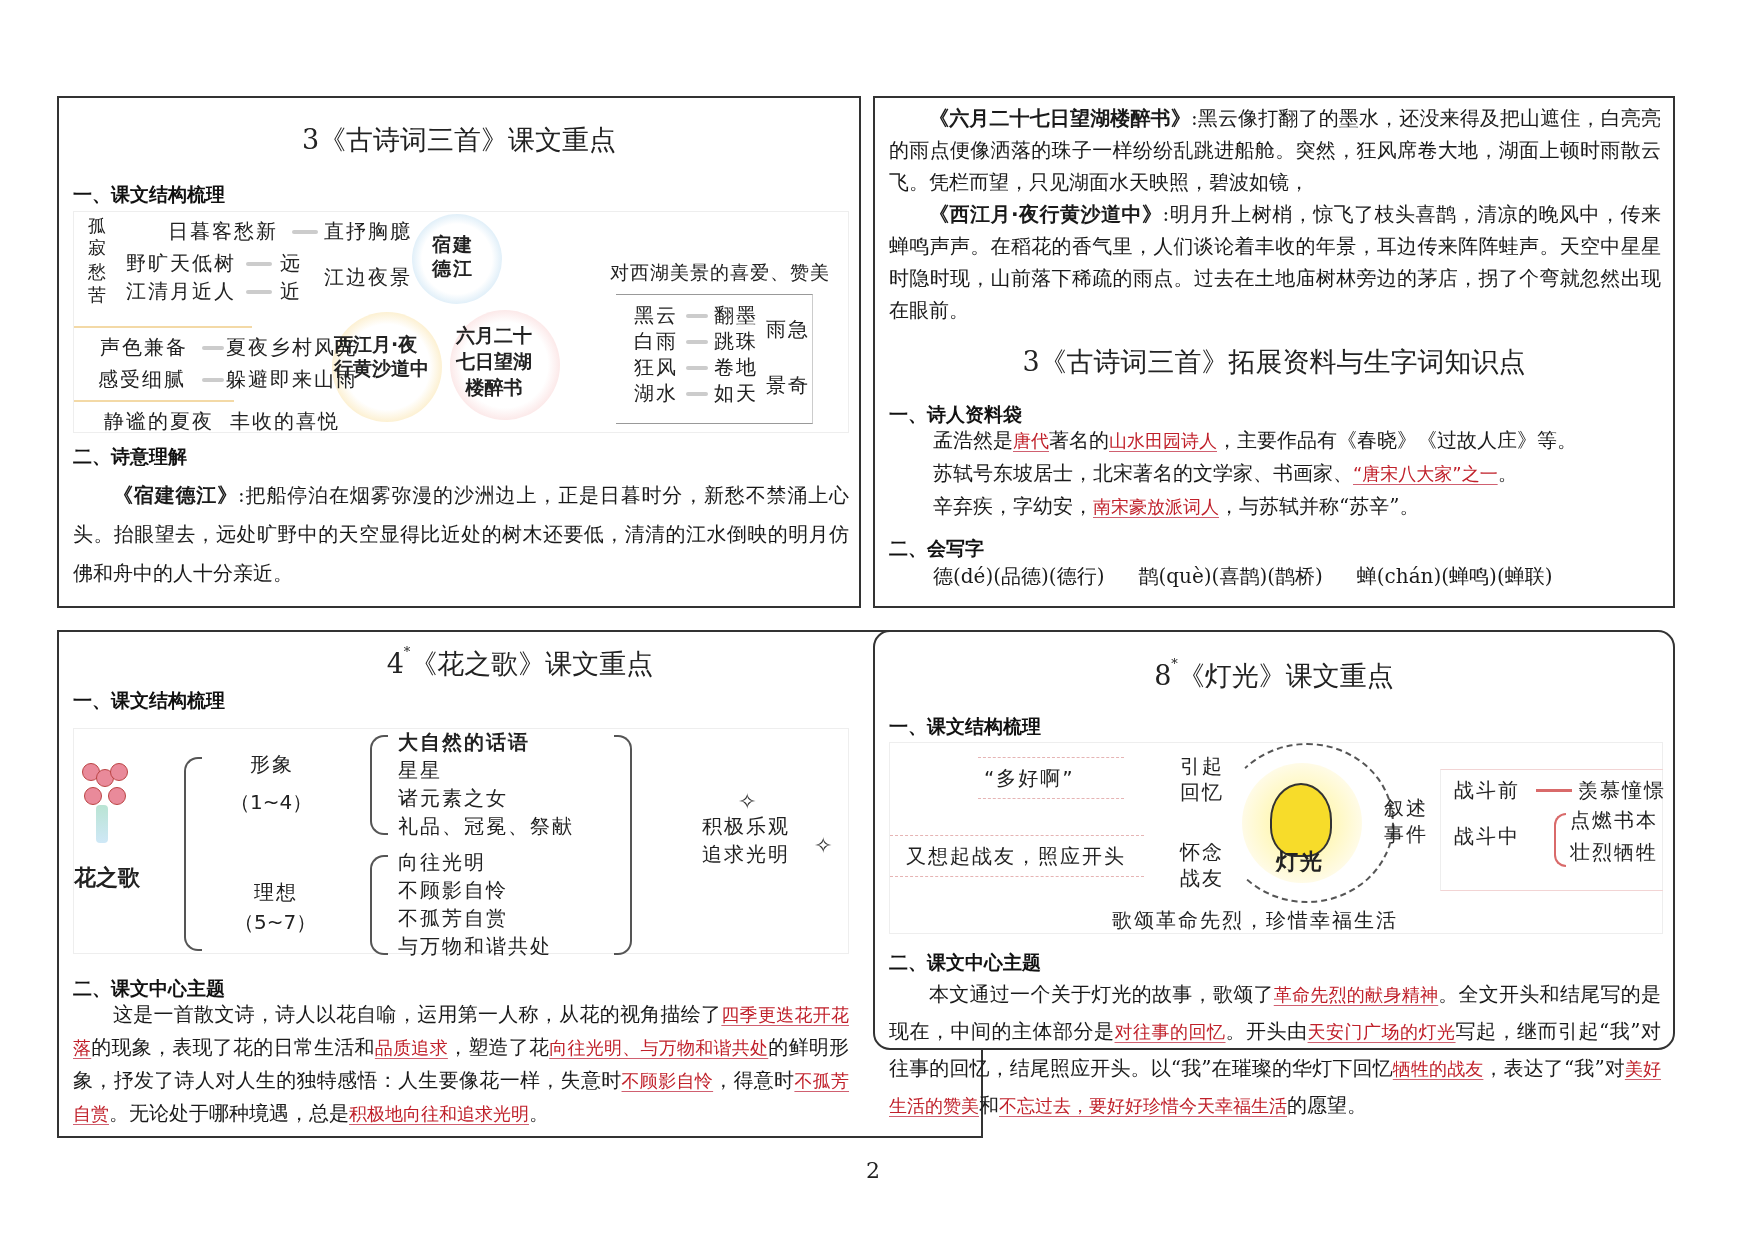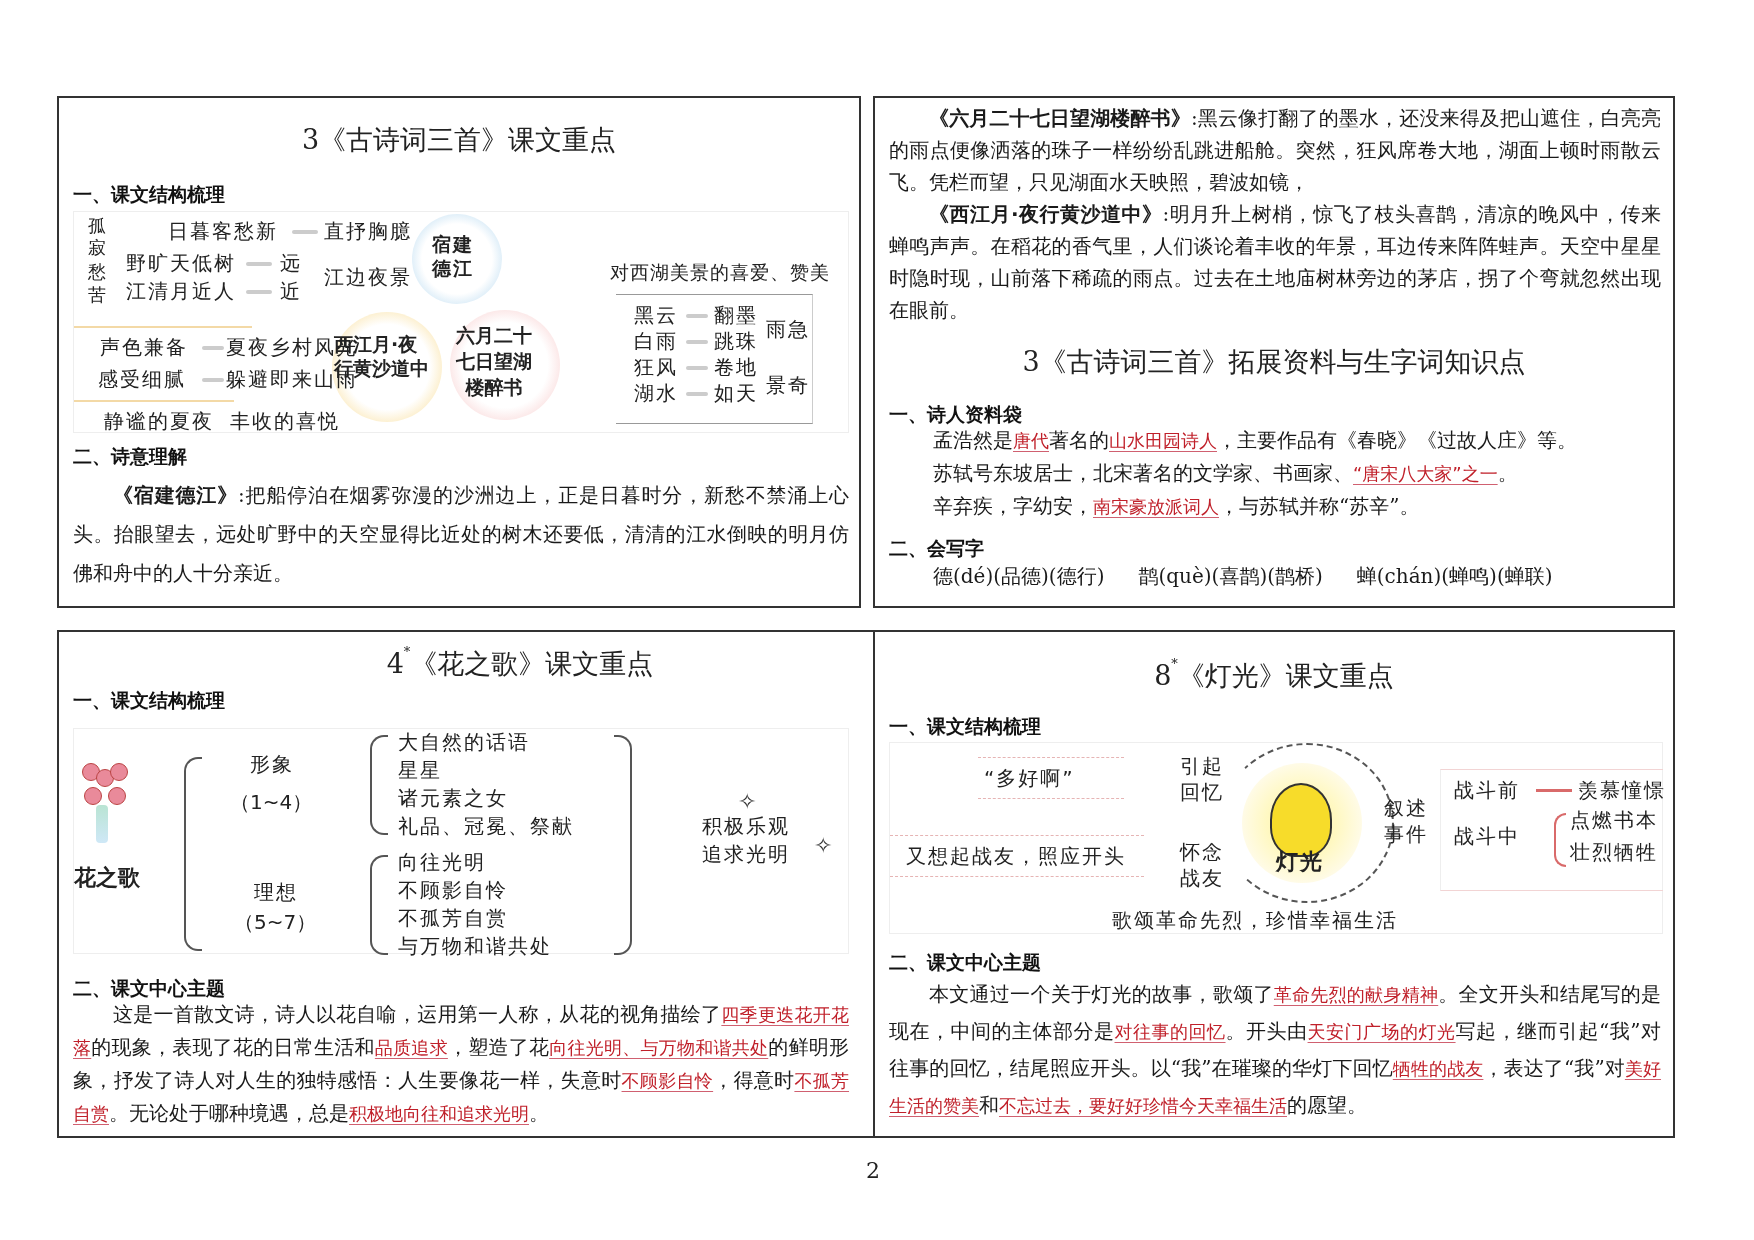--- a/index.html
+++ b/index.html
@@ -142,42 +142,42 @@
       <div style="position:absolute;left:16px;top:42px;width:12px;height:38px;background:linear-gradient(#b9e4d3,#cfe8f7);border-radius:4px;"></div>
     </div>
     <div class="dt" style="left:0px;top:134px;font-size:22px;font-weight:bold;letter-spacing:0;text-align:right;">花之歌</div>
     <div class="vbar" style="left:110px;top:28px;height:190px;"></div>
     <div class="dt" style="left:176px;top:22px;font-family:Liberation Serif, serif;">形象</div>
     <div class="dt" style="left:156px;top:60px;letter-spacing:0;">（1~4）</div>
     <div class="dt" style="left:180px;top:150px;">理想</div>
     <div class="dt" style="left:160px;top:180px;letter-spacing:0;">（5~7）</div>
     <div class="vbar" style="left:296px;top:6px;height:96px;"></div>
     <div class="vbar" style="left:296px;top:126px;height:96px;"></div>
-    <div class="dt" style="left:324px;top:0px;">大自然的话语</div>
+    <div class="dt" style="left:324px;top:0px;font-weight:bold;">大自然的话语</div>
     <div class="dt" style="left:324px;top:28px;">星星</div>
     <div class="dt" style="left:324px;top:56px;">诸元素之女</div>
     <div class="dt" style="left:324px;top:84px;">礼品、冠冕、祭献</div>
     <div class="dt" style="left:324px;top:120px;">向往光明</div>
     <div class="dt" style="left:324px;top:148px;">不顾影自怜</div>
     <div class="dt" style="left:324px;top:176px;">不孤芳自赏</div>
     <div class="dt" style="left:324px;top:204px;">与万物和谐共处</div>
     <div class="vbar-r" style="left:540px;top:6px;height:216px;"></div>
     <div class="star" style="left:664px;top:60px;">✧</div>
     <div class="dt" style="left:628px;top:84px;">积极乐观</div>
     <div class="dt" style="left:628px;top:112px;">追求光明</div>
     <div class="star" style="left:740px;top:104px;">✧</div>
   </div>
 
   <div class="h2" style="left:14px;top:344px;">二、课文中心主题</div>
   <div class="para" style="left:14px;top:366px;width:776px;line-height:32px;text-indent:40px;">
     <span>这是一首散文诗，诗人以花自喻，运用第一人称，从花的视角描绘了</span><span class="red">四季更迭花开花落</span><span>的现象，表现了花的日常生活和</span><span class="red">品质追求</span><span>，塑造了花</span><span class="red">向往光明、与万物和谐共处</span><span>的鲜明形象，抒发了诗人对人生的独特感悟：人生要像花一样，失意时</span><span class="red">不顾影自怜</span><span>，得意时</span><span class="red">不孤芳自赏</span><span>。无论处于哪种境遇，总是</span><span class="red">积极地向往和追求光明</span><span>。</span>
   </div>
 </div>
 
-<div class="box" style="left:873px;top:630px;width:802px;height:508px;">
+<div class="box" style="left:873px;top:630px;width:802px;height:420px;border-radius:17px;">
   <div class="title" style="top:26px;">
     <span>8</span><sup>*</sup><span>《灯光》课文重点</span>
   </div>
   <div class="h2" style="left:14px;top:82px;">一、课文结构梳理</div>
 
   <div class="diagram" style="left:14px;top:110px;width:774px;height:192px;">
     <div style="position:absolute;left:88px;top:14px;width:146px;height:40px;border-top:1px dashed #e6b4b4;border-bottom:1px dashed #e6b4b4;"></div>
     <div class="dt" style="left:94px;top:22px;">“多好啊”</div>
     <div class="dt" style="left:290px;top:10px;white-space:pre;line-height:26px;">引起
 回忆</div>

